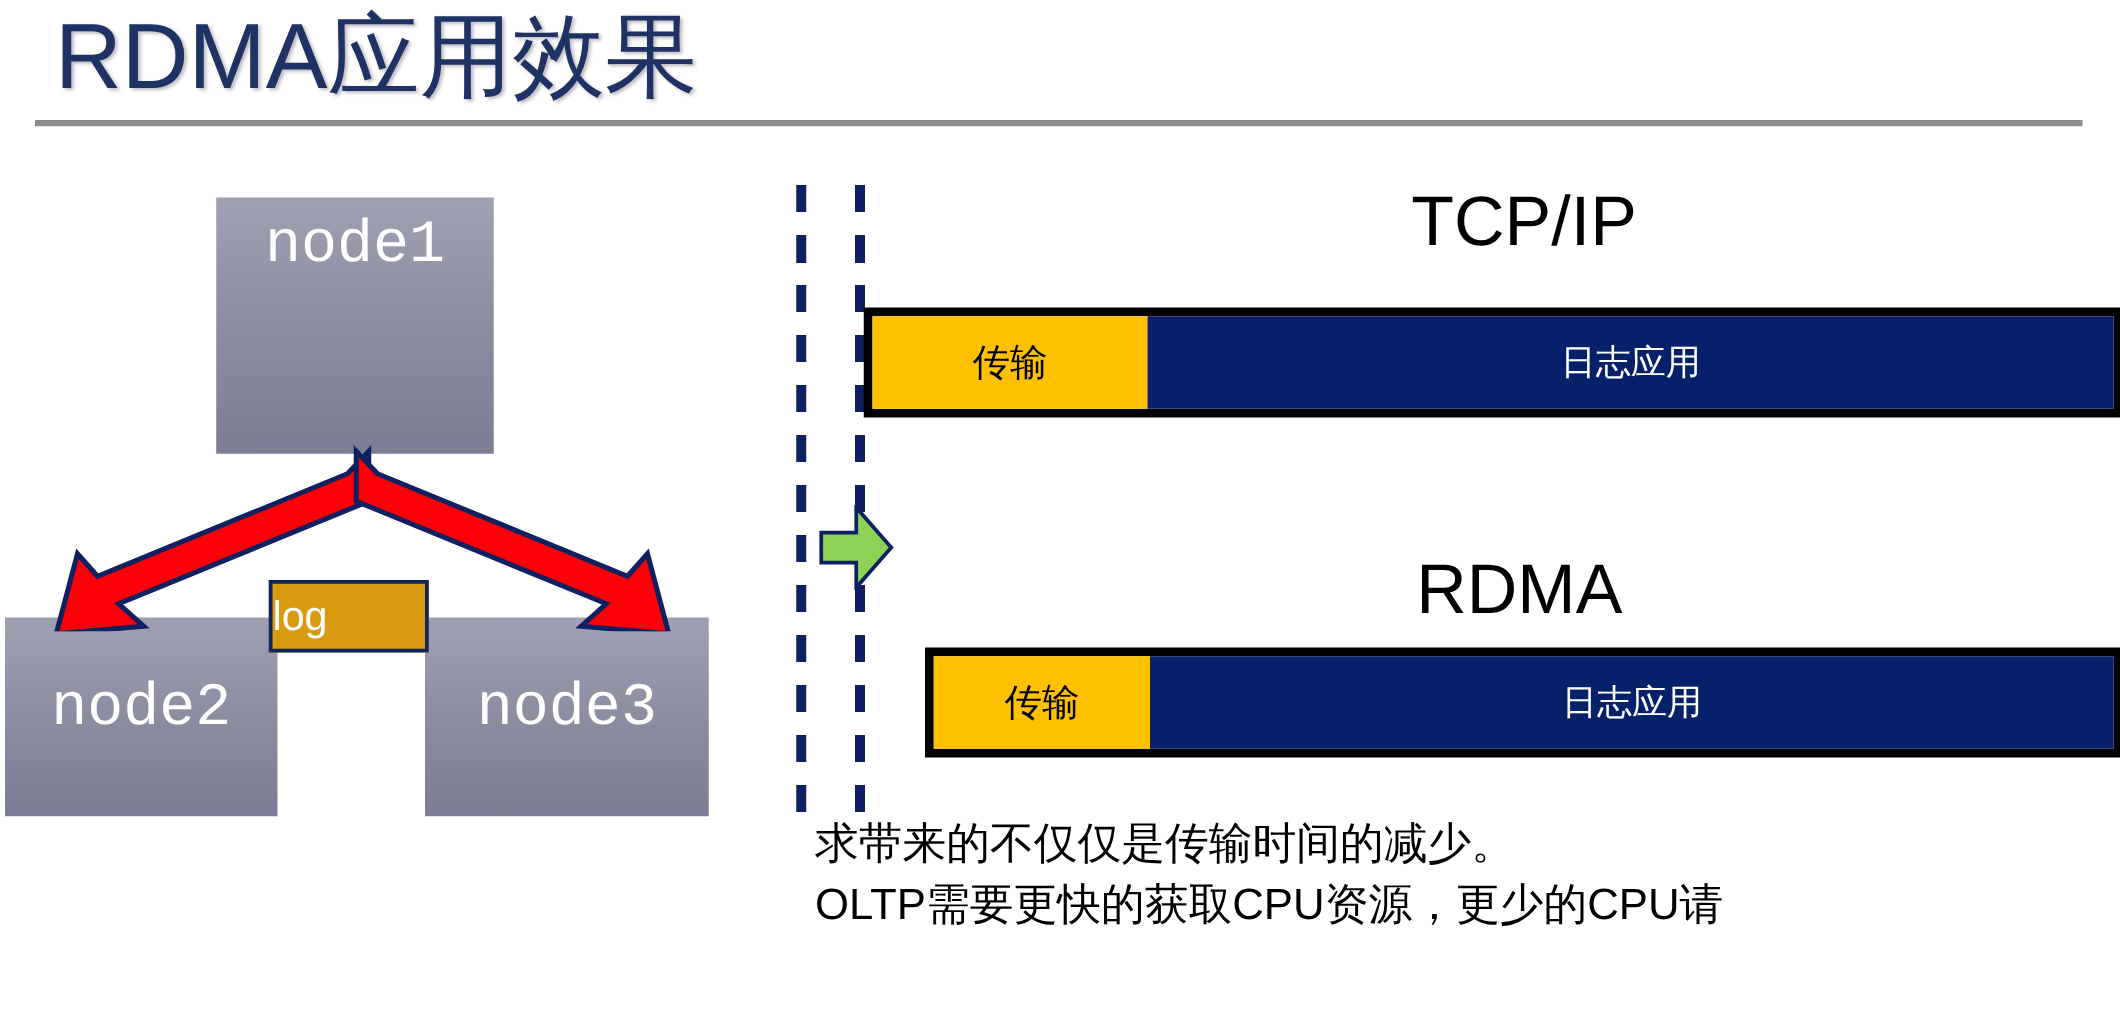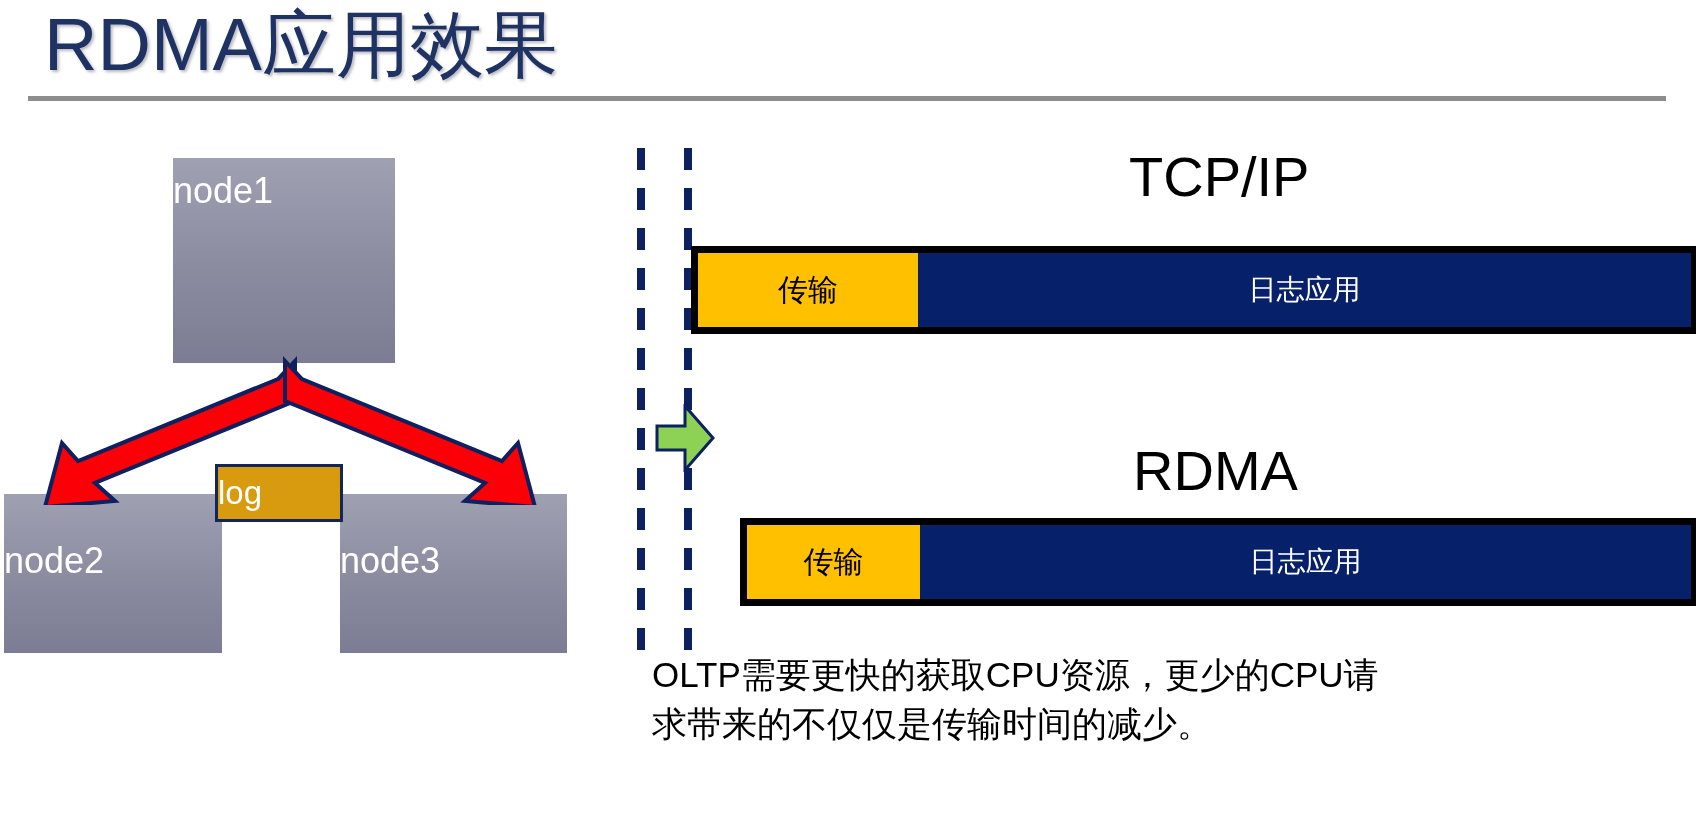--- a/index.html
+++ b/index.html
@@ -18,22 +18,24 @@
     text-shadow:2px 2px 3px rgba(130,130,140,.55);
     white-space:nowrap;
   }
   .title-rule{
     position:absolute;left:28px;top:96px;width:1638px;height:5px;
     background:#8d8d8d;
   }
 
   
   .node{
-    position:absolute;color:#ffffff;font-size:36px;
+    position:absolute;color:#ffffff;font-size:48px;
+    text-align:center;
     background:linear-gradient(to bottom,#9fa0b2 0%,#8a8b9f 55%,#7c7d94 100%);
+    font-family:Liberation Mono, monospace;
   }
   .node-label{display:block;}
   #node1{left:173px;top:158px;width:222px;height:205px;}
   #node1 .node-label{padding-top:12px;}
   #node2{left:4px;top:494px;width:218px;height:159px;}
   #node2 .node-label{padding-top:46px;}
   #node3{left:340px;top:494px;width:227px;height:159px;}
   #node3 .node-label{padding-top:46px;}
 
   .logbox{
@@ -126,17 +128,17 @@
   </svg>
 
   <div class="proto-title" id="rdma-title">RDMA</div>
 
   <div class="bar" id="bar-rdma">
     <div class="seg seg-transfer" style="width:173px">传输</div>
     <div class="seg seg-app">日志应用</div>
   </div>
 
   <div class="caption">
+    <div>求带来的不仅仅是传输时间的减少。</div>
     <div>OLTP需要更快的获取CPU资源，更少的CPU请</div>
-    <div>求带来的不仅仅是传输时间的减少。</div>
   </div>
 
 </div>
 
 </body></html>

